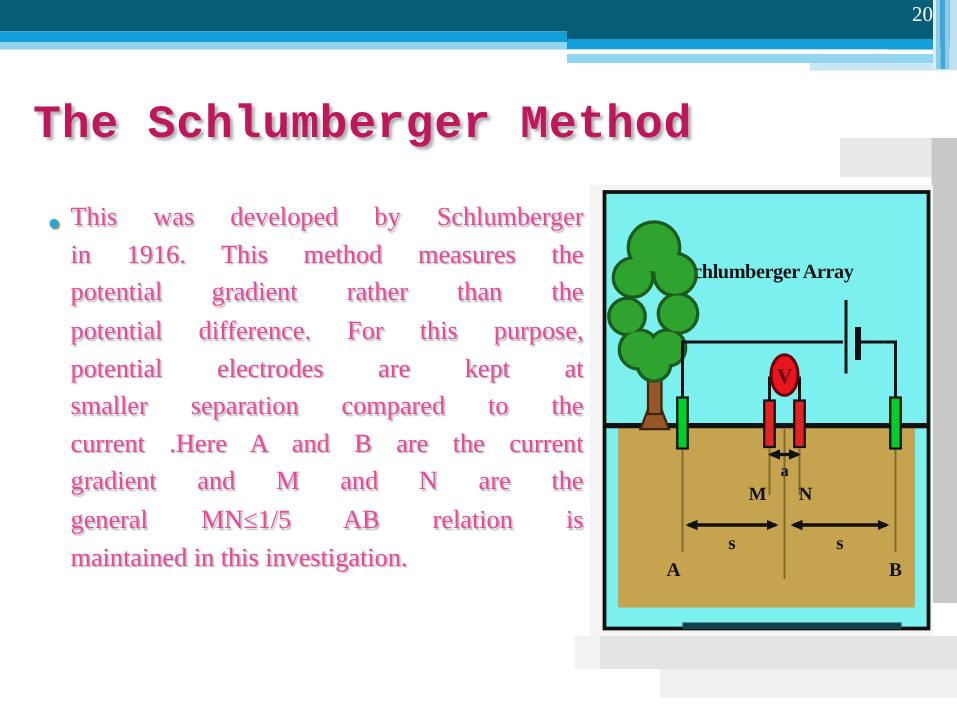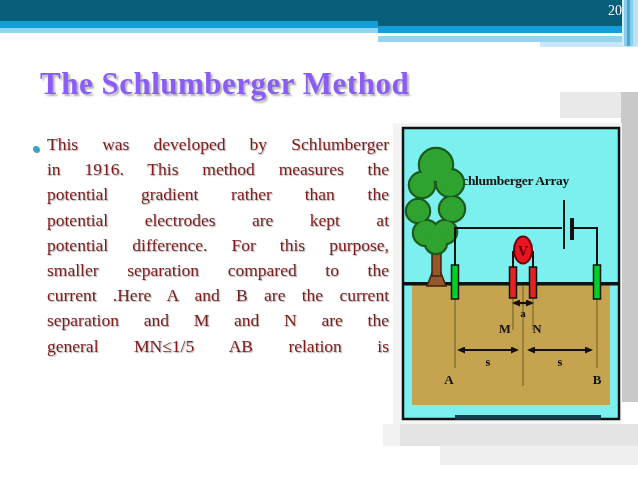--- a/index.html
+++ b/index.html
@@ -31,35 +31,36 @@
 
   
   .g-top-right {left:560px;top:92px;width:78px;height:26px;background:#e9e9e9;}
   .g-right-band{left:621px;top:92px;width:17px;height:310px;background:#c9c9c9;}
   .g-step0{left:383px;top:424px;width:17px;height:22px;background:#f2f2f2;}
   .g-step1{left:400px;top:424px;width:238px;height:22px;background:#e4e4e4;}
   .g-step2{left:440px;top:446px;width:198px;height:19px;background:#f0f0f0;}
 
   
   .slide-title{
-    left:40px;top:66px;width:500px;
-    font-size:31px;font-weight:bold;color:#8b5cf6;
+    left:22px;top:66px;width:500px;
+    font-size:31px;font-weight:bold;color:#be185d;
     letter-spacing:0.5px;
     text-shadow:2px 2px 2px rgba(110,110,110,0.55);
     white-space:nowrap;
+    font-family:Liberation Mono, monospace;
   }
 
   
   .bullet-dot{
     left:33px;top:146px;width:6px;height:6px;border-radius:50%;
     background:#2aa9c9;box-shadow:1px 1px 1px rgba(0,0,0,0.5);
   }
   .body-text{
     left:47px;top:132px;width:342px;
-    font-size:17.5px;color:#7f1d1d;
+    font-size:17.5px;color:#ec4899;
     text-shadow:1px 1px 1px rgba(60,60,60,0.4);
   }
   .tline{
     height:25.2px;line-height:25.2px;
     text-align:justify;text-align-last:justify;
     white-space:nowrap;
   }
   .tline.last{text-align-last:left;}
 
   
@@ -92,26 +93,27 @@
   <div class="abs g-step1"></div>
   <div class="abs g-step2"></div>
 
   <h1 class="abs slide-title" style="margin:0;">The Schlumberger Method</h1>
 
   <div class="abs bullet-dot"></div>
   <div class="abs body-text">
     <div class="tline">This was developed by Schlumberger</div>
     <div class="tline">in 1916. This method measures the</div>
     <div class="tline">potential gradient rather than the</div>
+    <div class="tline">potential difference. For this purpose,</div>
     <div class="tline">potential electrodes are kept at</div>
-    <div class="tline">potential difference. For this purpose,</div>
     <div class="tline">smaller separation compared to the</div>
     <div class="tline">current .Here A and B are the current</div>
-    <div class="tline">separation and M and N are the</div>
+    <div class="tline">gradient and M and N are the</div>
     <div class="tline">general MN≤1/5 AB relation is</div>
+    <div class="tline last">maintained in this investigation.</div>
   </div>
 
   <div class="abs diagram-wrap">
     <svg width="229" height="301" viewBox="0 0 229 301" xmlns="http://www.w3.org/2000/svg">
       <defs>
         <marker id="mR" markerWidth="9" markerHeight="8" refX="6" refY="3.5" orient="auto" markerUnits="userSpaceOnUse">
           <path d="M0,0 L8,3.5 L0,7 z" fill="#111"></path>
         </marker>
         <marker id="mL" markerWidth="9" markerHeight="8" refX="2" refY="3.5" orient="auto" markerUnits="userSpaceOnUse">
           <path d="M8,0 L0,3.5 L8,7 z" fill="#111"></path>

